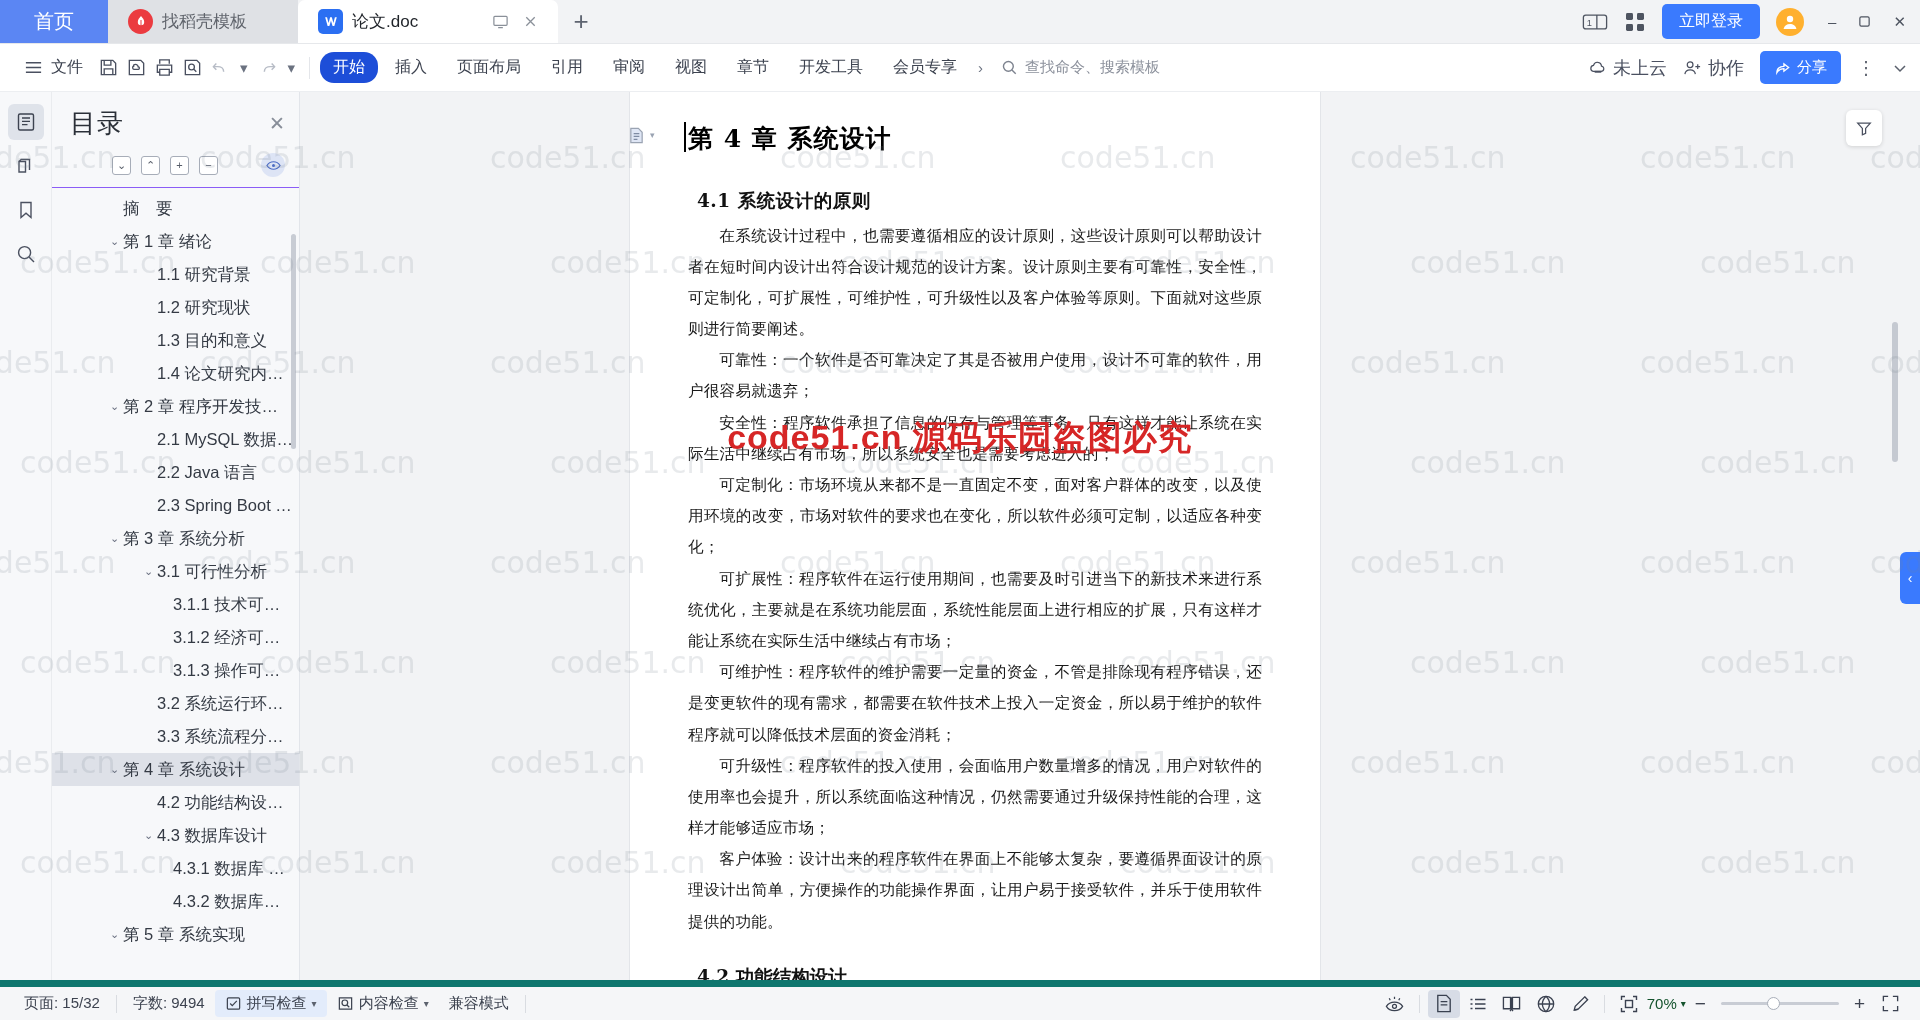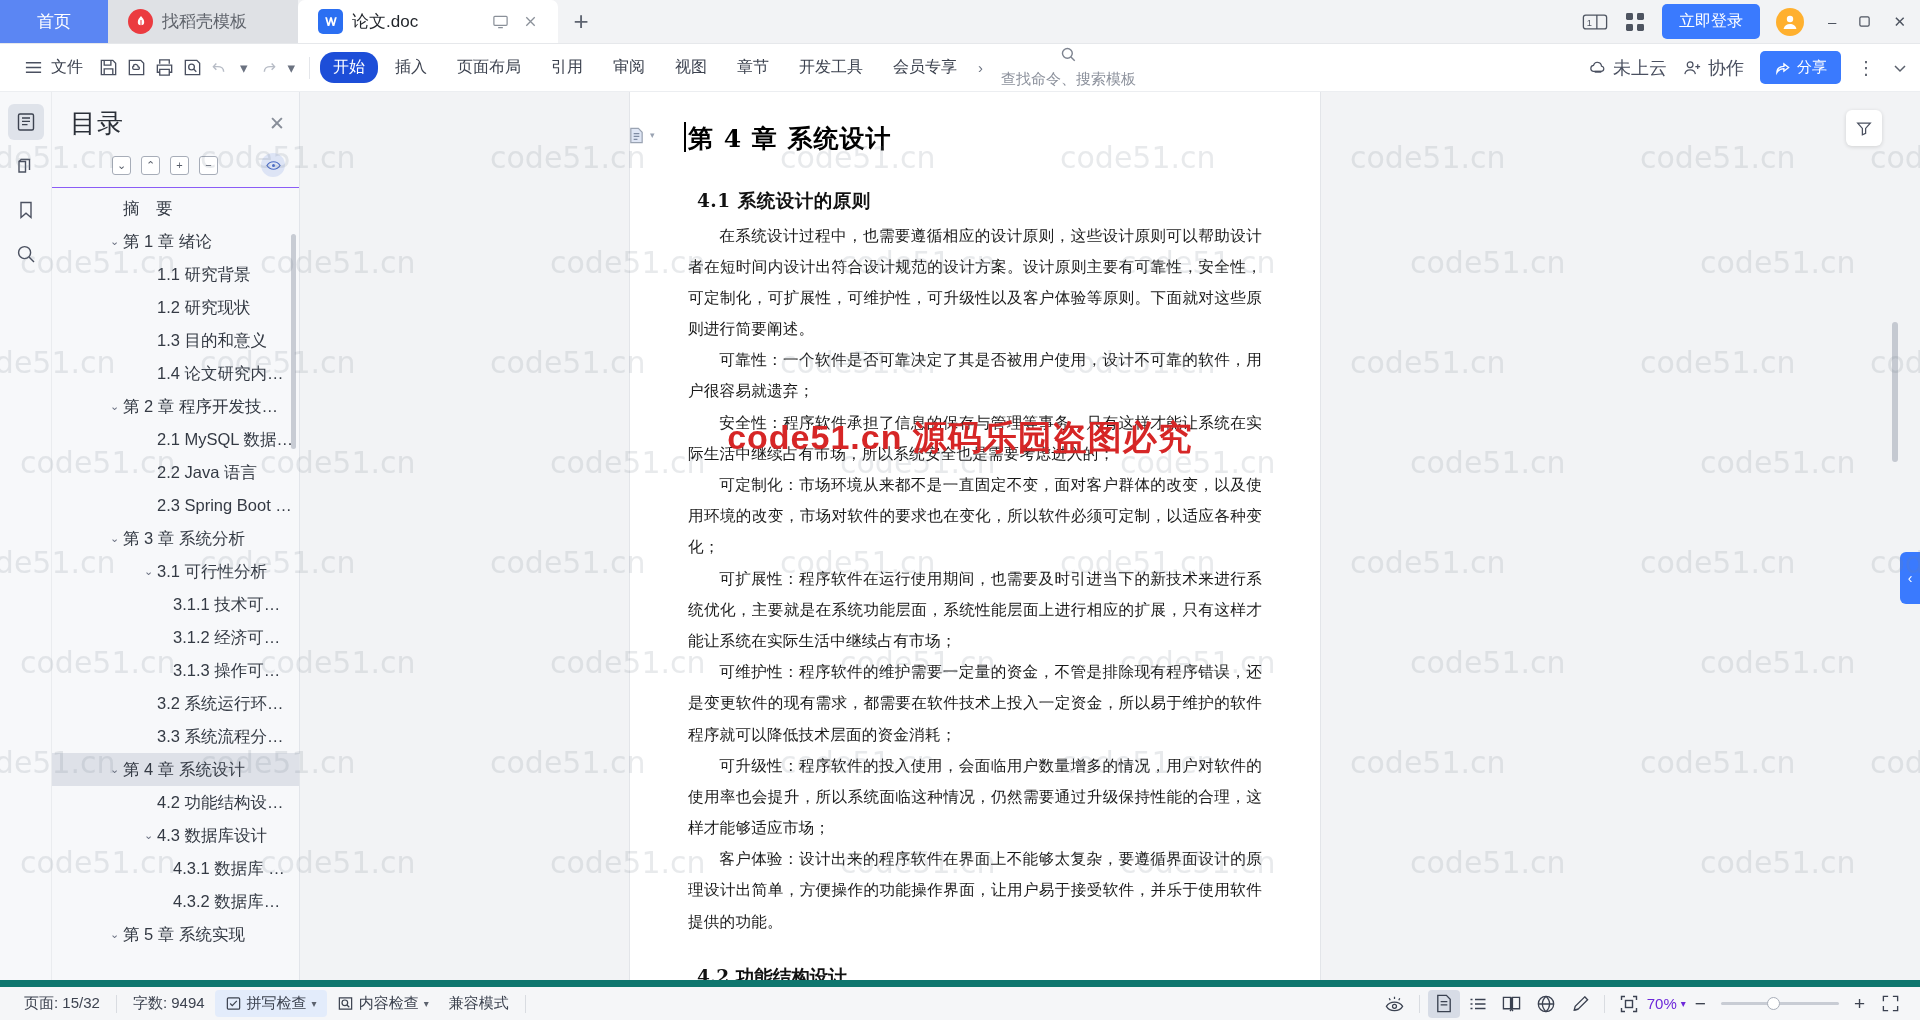--- a/index.html
+++ b/index.html
@@ -26,21 +26,21 @@
     display: flex; align-items: center; gap: 9px;
     padding: 0 20px;
     font-size: 17px;
     position: relative;
     cursor: default;
     max-width: 260px;
   }
   .tab-home {
     background: #5b86f3; color: #ffffff;
     justify-content: center; width: 108px; padding: 0;
-    font-size: 17px;
+    font-size: 20px;
   }
   .tab-mid {
     background: #dfe1e5; color: #60646c; width: 190px;
   }
   .tab-active {
     background: #ffffff; color: #1f2329; width: 262px;
     border-top-left-radius: 7px; border-top-right-radius: 7px;
   }
   .tab-ico {
     width: 25px; height: 25px; border-radius: 5px;
@@ -86,21 +86,21 @@
   .rb-icon { width: 24px; height: 24px; display: flex; align-items: center; justify-content: center; color: #4a5060; }
   .rb-sep { width: 1px; height: 22px; background: #e4e6ea; margin: 0 6px; }
   .rb-tab {
     font-size: 16px; color: #3d4350; padding: 5px 13px;
     border-radius: 14px; cursor: pointer; white-space: nowrap;
   }
   .rb-tab.active { background: #1d4ed8; color: #fff; font-weight: 500; }
   .rb-more { color: #6b7280; font-size: 15px; padding: 0 4px; cursor: pointer; }
   .searchbox {
     display: flex; align-items: center; gap: 7px;
-    color: #8c919c; font-size: 15px; margin-left: 10px; cursor: text; flex-direction: column;
+    color: #8c919c; font-size: 15px; margin-left: 10px; cursor: text;
   }
   .ribbon-right { margin-left: auto; display: flex; align-items: center; gap: 16px; }
   .rr-item { display: flex; align-items: center; gap: 6px; font-size: 18px; color: #4a5060; cursor: pointer; }
   .share-btn {
     background: #3a7afe; color: #fff; font-size: 15px; border-radius: 5px;
     padding: 7px 14px; display: flex; align-items: center; gap: 6px; cursor: pointer;
   }
   .kebab { font-size: 18px; color: #5a606c; cursor: pointer; letter-spacing: 1px; }
 
   
@@ -240,21 +240,21 @@
     color: #3a4150; cursor: pointer;
   }
   .view-btn.active { background: #d7dce6; }
   .zoom-slider { display: flex; align-items: center; gap: 0; margin: 0 6px; }
   .zs-track { width: 118px; height: 3px; background: #c8ccd4; position: relative; border-radius: 2px; }
   .zs-knob {
     position: absolute; left: 46px; top: -5px; width: 13px; height: 13px;
     background: #fff; border: 1px solid #a8aeb9; border-radius: 50%; cursor: pointer;
   }
   .zbtn { font-size: 19px; color: #3d4350; cursor: pointer; padding: 0 7px; }
-  .zoom-val { font-size: 15px; color: #6d28d9; cursor: pointer; display: flex; align-items: center; gap: 4px; }
+  .zoom-val { font-size: 15px; color: #14532d; cursor: pointer; display: flex; align-items: center; gap: 4px; }
 
   
   .wm-layer { position: absolute; inset: 0; pointer-events: none; z-index: 50; overflow: hidden; }
   .wm {
     position: absolute; font-size: 30px; color: rgba(120,128,140,0.17);
     font-family: "DejaVu Sans", sans-serif; white-space: nowrap; font-weight: 400;
   }
   .wm-center {
     position: absolute; left: 50%; top: 415px; transform: translateX(-50%);
     font-size: 34px; color: rgba(214, 38, 38, 0.80); font-weight: bold;

